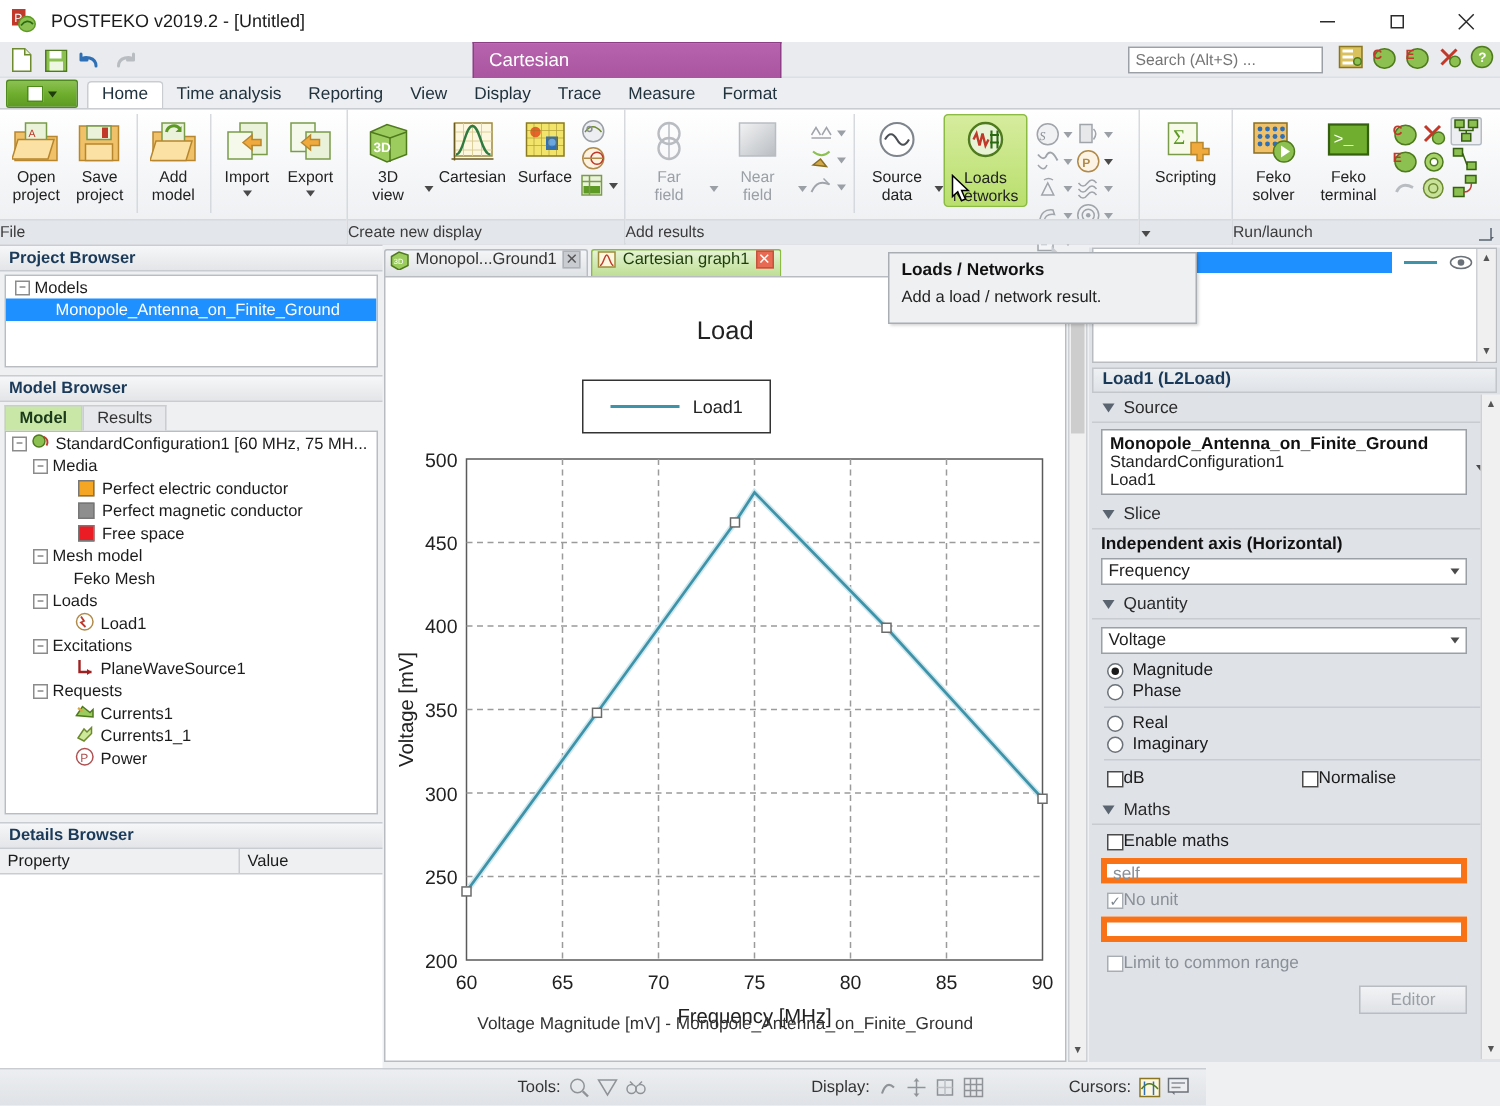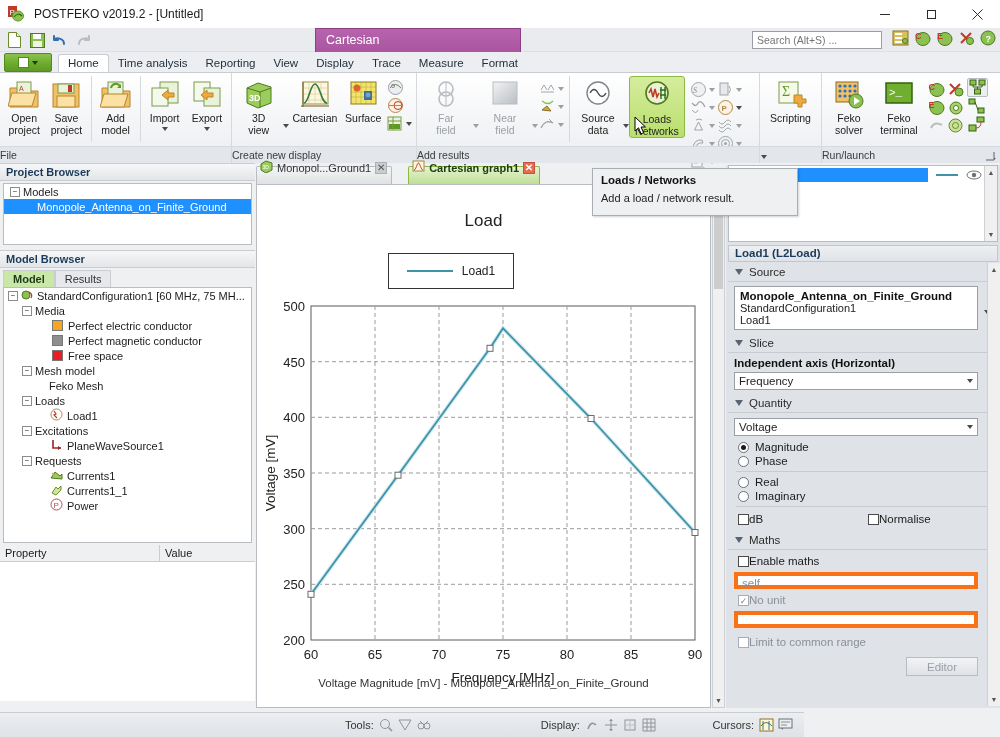--- a/index.html
+++ b/index.html
@@ -94,25 +94,25 @@
      background:#e6e8eb; color:#333; }
   .mtab.active{ background:#c9e8a8; font-weight:bold; color:#1b3a1b; }
   .dtbl{ display:flex; font-size:11px; }
   .dtbl .c1{ width:160px; border-right:1px solid #c9ccd1; padding:2px 0 2px 5px;
      background:#eef0f2; }
   .dtbl .c2{ flex:1; padding:2px 0 2px 5px; background:#eef0f2; }
 
   
   .center{ position:absolute; left:256px; top:165px; width:469px; height:543px; }
   .doctabs{ display:flex; height:19px; align-items:flex-end; }
-  .dtab{ height:18px; display:flex; align-items:center; gap:4px; padding:0 4px 16px 3px;
+  .dtab{ height:18px; display:flex; gap:4px; padding:0 4px 16px 3px;
      font-size:11px; border:1px solid #b9bdc2; border-bottom:none; border-radius:2px 2px 0 0;
-     background:linear-gradient(180deg,#f4f5f6,#dfe2e5); color:#333; margin-right:16px;}
+     background:linear-gradient(180deg,#f4f5f6,#dfe2e5); color:#333; margin-right:2px;}
   .dtab.active{ background:linear-gradient(180deg,#e5f3d4,#bedf94); border-color:#8bbb43;
-     color:#1d3d0a;font-weight:bold; }
+     color:#1d3d0a; }
   .dtab .x{ width:12px;height:12px; display:flex;align-items:center;justify-content:center;
      font-size:10px; background:#c9ccd1; color:#555; border:1px solid #aeb2b7;}
   .dtab.active .x{ background:#e86a52; color:#fff; border-color:#c4523c; }
   .graphpanel{ position:absolute; left:0; top:19px; width:455px; height:524px;
      background:#fff; border:1px solid #b9bdc2; }
   .vscroll{ position:absolute; right:0; top:19px; width:13px; height:524px;
      background:#f0f0f0; border:1px solid #cdd0d4; }
   .vscroll .arw{ height:13px; display:flex; align-items:center; justify-content:center;
      font-size:7px; color:#555; }
   .vscroll .thumb{ position:absolute; top:14px; left:1px; width:9px; height:90px;
@@ -887,20 +887,21 @@
         <span style="margin-right:4px">
           <svg width="13" height="13" viewBox="0 0 13 13">
               <circle cx="6.5" cy="6.5" r="5.5" fill="#fff" stroke="#b05050"></circle>
               <text x="3.5" y="10" font-size="8" fill="#b05050" font-family="Liberation Sans">P</text>
             </svg>
         </span>
         <span>Power</span>
       </div>
     </div>
 
+    <div class="panelhdr" style="margin-top:5px">Details Browser</div>
     <div class="dtbl">
       <div class="c1">Property</div>
       <div class="c2">Value</div>
     </div>
     <div style="height:140px;background:#fff;border-top:1px solid #c9ccd1"></div>
   </div>
 
   <div class="center">
     <div class="doctabs">
       <div class="dtab">

